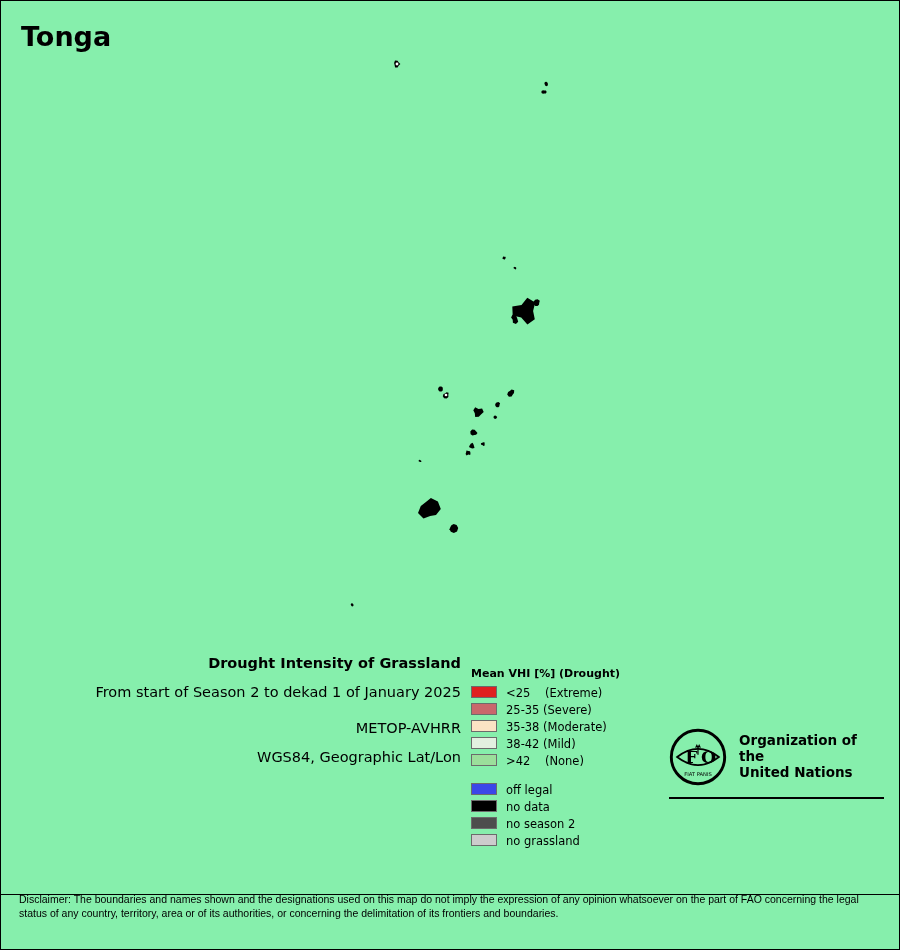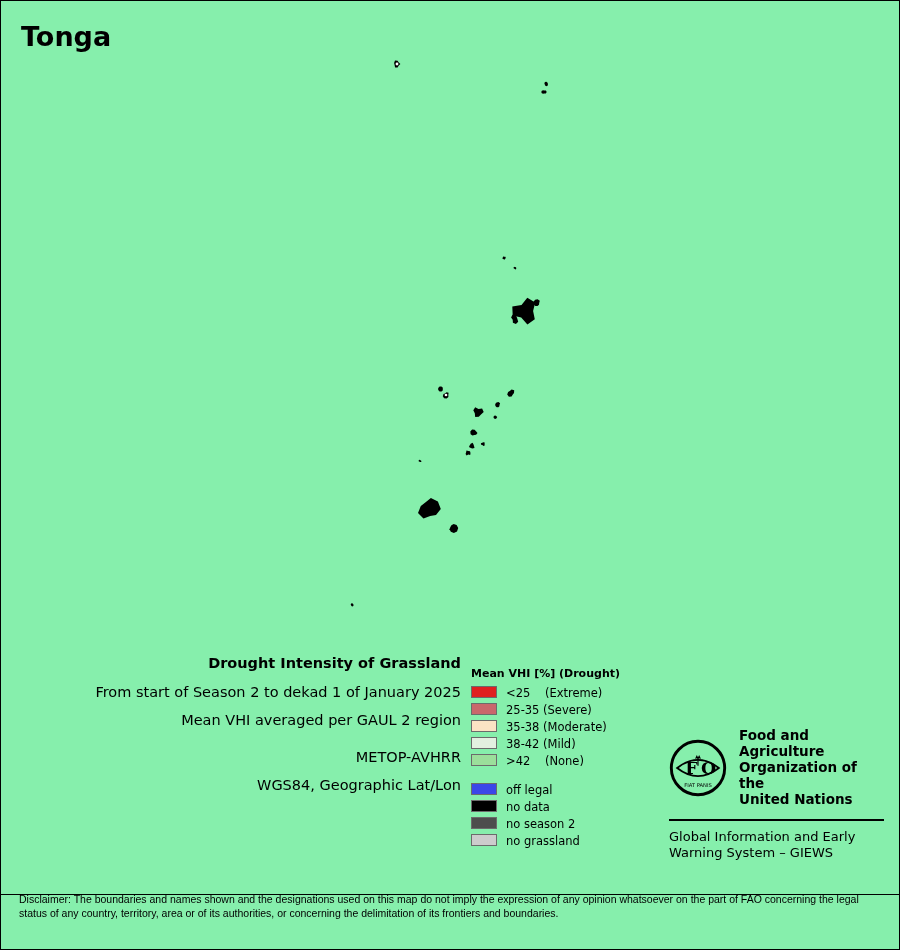--- a/index.html
+++ b/index.html
@@ -184,21 +184,20 @@
         <path d="M420.5 460.0 L420.1 460.9 L419.2 461.1 L418.6 460.7 L417.8 460.4 L417.6 459.5 L418.3 458.8 L419.2 459.0 L419.7 459.4 Z" fill="#000000"></path>
         <path d="M439.8 508.0 L435.0 513.9 L429.2 514.9 L422.5 517.5 L417.0 512.0 L419.8 505.0 L424.3 501.6 L429.9 497.0 L436.9 500.6 Z" fill="#000000"></path>
         <path d="M457.2 527.0 L456.0 530.4 L452.9 531.9 L449.8 530.8 L448.5 528.3 L449.4 526.0 L450.4 524.3 L452.7 523.1 L455.6 524.0 Z" fill="#000000"></path>
         <path d="M352.6 604.0 L352.3 605.1 L351.3 605.6 L350.4 605.1 L350.1 604.3 L349.7 603.5 L350.1 602.5 L351.3 602.3 L352.1 603.1 Z" fill="#000000"></path>
       </g>
   </svg>
 
   <div id="caption-block">
     <div class="cap-line cap-bold">Drought Intensity of Grassland</div>
     <div class="cap-line">From start of Season 2 to dekad 1 of January 2025</div>
-    <div class="cap-line">Mean VHI averaged per GAUL 2 region</div>
     <div class="cap-line cap-gap">METOP-AVHRR</div>
     <div class="cap-line">WGS84, Geographic Lat/Lon</div>
   </div>
 
   <div id="legend">
     <div id="legend-title">Mean VHI [%] (Drought)</div>
 
     <div class="legend-row">
       <span class="legend-swatch" style="background-color: rgb(224, 32, 32);"></span>
       <span class="legend-label">&lt;25    (Extreme)</span>
@@ -245,28 +244,23 @@
       <svg id="fao-logo" viewBox="0 0 100 100">
         <circle cx="50" cy="50" r="46" fill="none" stroke="#000000" stroke-width="5"></circle>
         <path d="M14 50 Q50 22 86 50 Q50 78 14 50 Z" fill="none" stroke="#000000" stroke-width="3"></path>
         <text x="28" y="60" font-family="DejaVu Serif, serif" font-size="30" font-weight="bold" fill="#000000">F</text>
         <text x="55" y="60" font-family="DejaVu Serif, serif" font-size="30" font-weight="bold" fill="#000000">O</text>
         <path d="M46 34 L48 30 L50 34 L52 30 L54 34" fill="none" stroke="#000000" stroke-width="2"></path>
         <line x1="50" y1="34" x2="50" y2="46" stroke="#000000" stroke-width="2"></line>
         <text x="50" y="82" font-family="DejaVu Sans, sans-serif" font-size="9" text-anchor="middle" fill="#000000">FIAT PANIS</text>
       </svg>
       <div id="fao-name">
-        <div>Food and Agriculture</div>
         <div>Organization of the</div>
         <div>United Nations</div>
       </div>
     </div>
     <div id="fao-rule"></div>
-    <div id="fao-sub">
-      <div>Global Information and Early</div>
-      <div>Warning System – GIEWS</div>
-    </div>
   </div>
 
   <div id="disclaimer-sep"></div>
   <div id="disclaimer">Disclaimer: The boundaries and names shown and the designations used on this map do not imply the expression of any opinion whatsoever on the part of FAO concerning the legal status of any country, territory, area or of its authorities, or concerning the delimitation of its frontiers and boundaries.</div>
 
 </div>
 
 </body></html>

